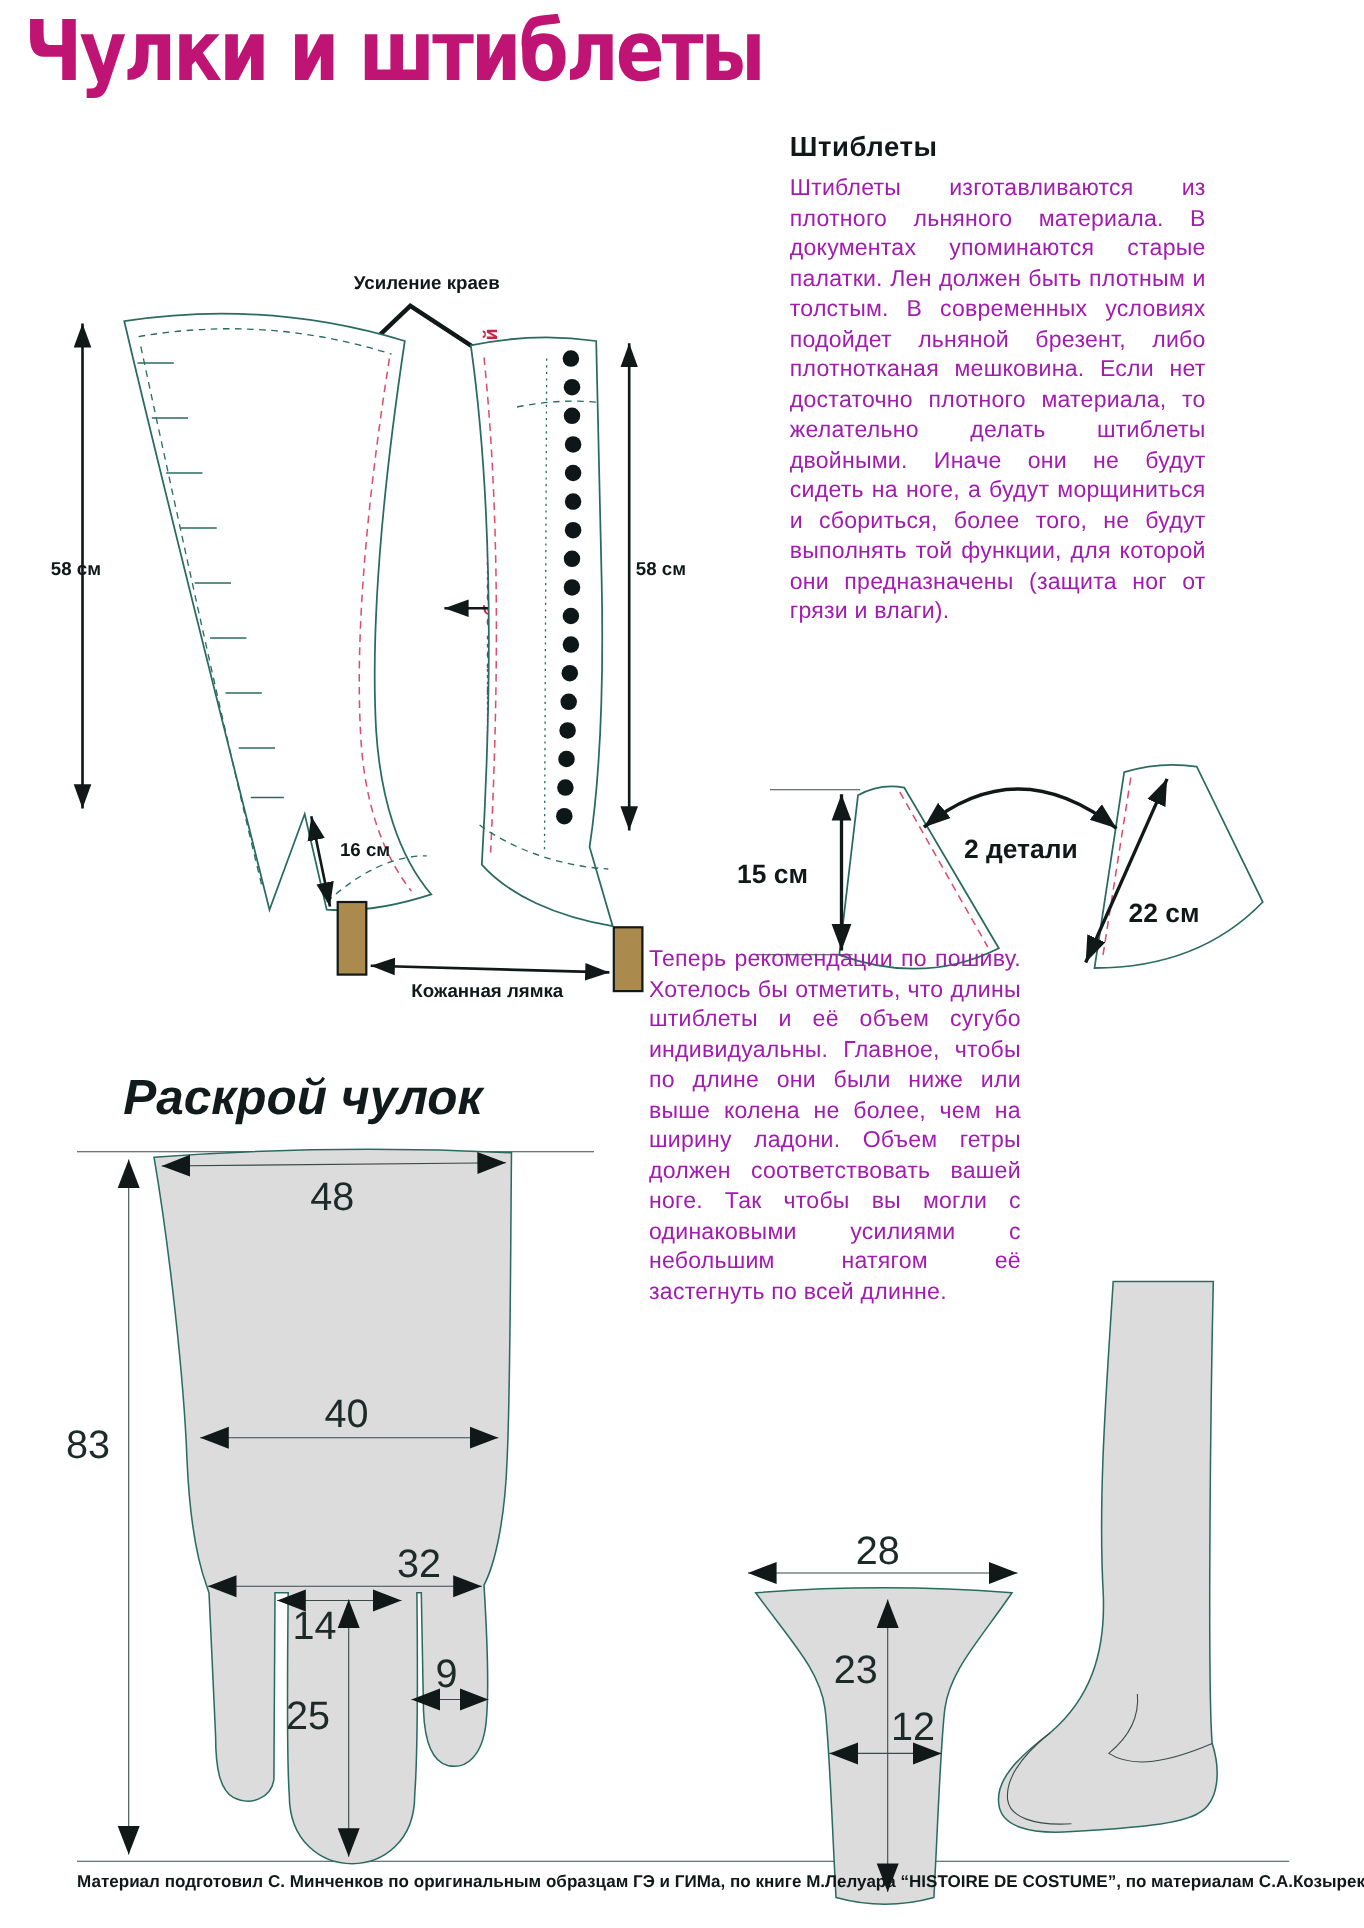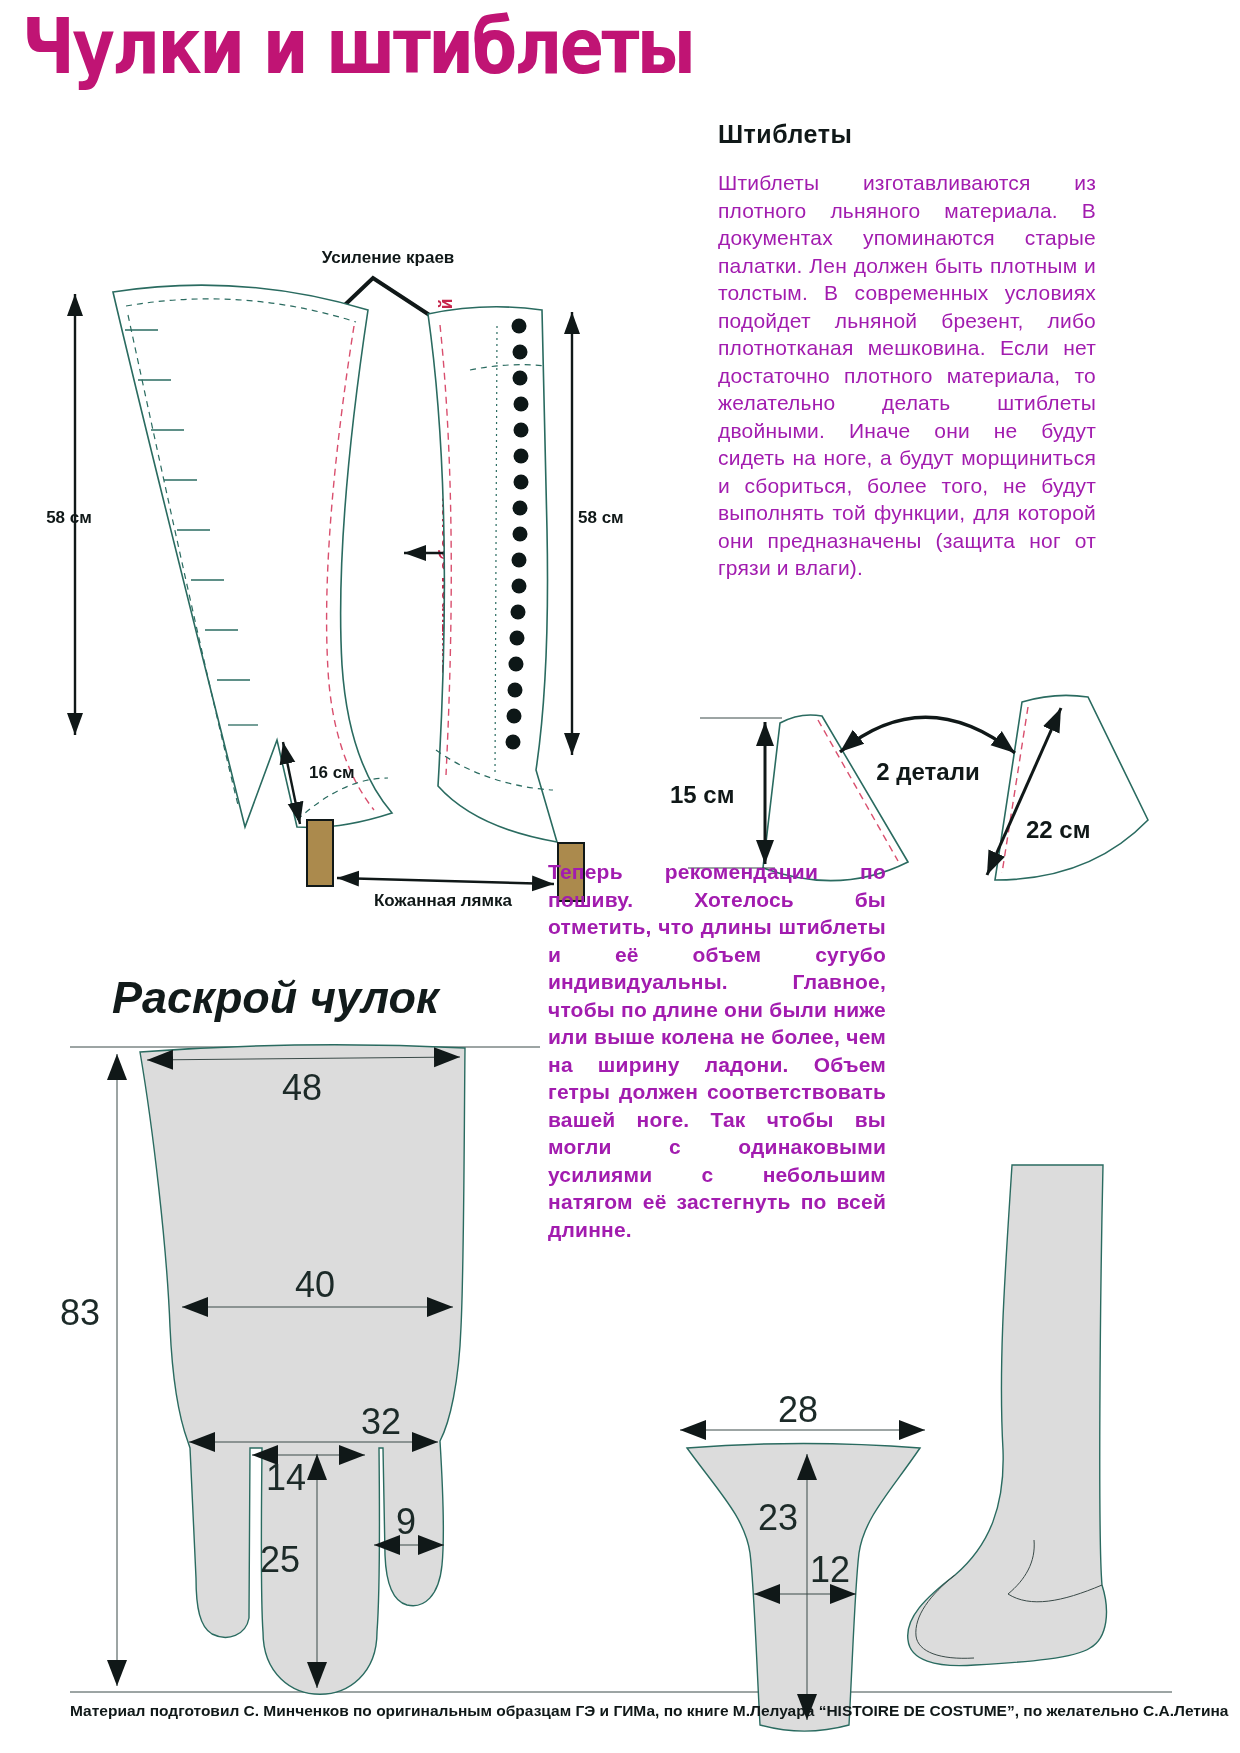--- a/index.html
+++ b/index.html
@@ -20,28 +20,28 @@
   }
   .section-title-italic{
     font-style:italic; font-weight:bold; font-size:45px; color:#121b1b;
     letter-spacing:0px; white-space:nowrap;
   }
   .gaiter-title{ left:126px; top:168px; }
   .stocking-title{ left:112px; top:972px; }
 
   .article{ left:718px; top:120px; width:378px; }
   .article h2{
-    font-size:25px; font-weight:bold; color:#101818; margin-bottom:20px;
+    font-size:25px; font-weight:bold; color:#101818; margin-bottom:8px;
     letter-spacing:0.5px;
   }
   .article p, .advice{
     font-size:21px; line-height:27.5px; color:#a21caf;
     text-align:justify; text-align-last:left; letter-spacing:0.2px;
   }
-  .advice{ left:548px; top:858px; width:338px;font-weight:bold; }
+  .advice{ left:590px; top:858px; width:338px; }
 
   .visor-title{
     left:700px; top:638px; width:440px; text-align:center;
     font-size:31px; font-weight:bold; color:#101818; letter-spacing:0.5px;
     white-space:nowrap;
   }
 
   .footer{
     left:70px; top:1702px; width:1135px;
     font-size:15.5px; font-weight:bold; color:#101818; white-space:nowrap;
@@ -237,15 +237,15 @@
     <text class="num" x="780" y="562" text-anchor="middle">12</text>
 
     <path class="grayfill" d="M962,145 C956,240 948,340 953,430 C955,485 940,525 905,555
              C875,578 855,598 858,620 C860,640 885,648 925,645
              C980,642 1025,638 1040,628 C1058,618 1060,590 1052,565
              C1048,520 1050,280 1053,145 Z"></path>
     <path class="thin" stroke="#2a6b60" d="M1052,565 C1012,582 980,588 958,574 C975,560 986,542 984,520"></path>
     <path class="thin" stroke="#2a6b60" d="M905,555 C880,575 864,596 866,616 C868,632 890,640 924,638"></path>
   </svg>
 
-  <div class="abs footer">Материал подготовил С. Минченков по оригинальным образцам ГЭ и ГИМа, по книге М.Лелуара “HISTOIRE DE COSTUME”, по желательно С.А.Летина</div>
+  <div class="abs footer">Материал подготовил С. Минченков по оригинальным образцам ГЭ и ГИМа, по книге М.Лелуара “HISTOIRE DE COSTUME”, по материалам С.А.Козырек</div>
 
 </div>
 
 </body></html>

